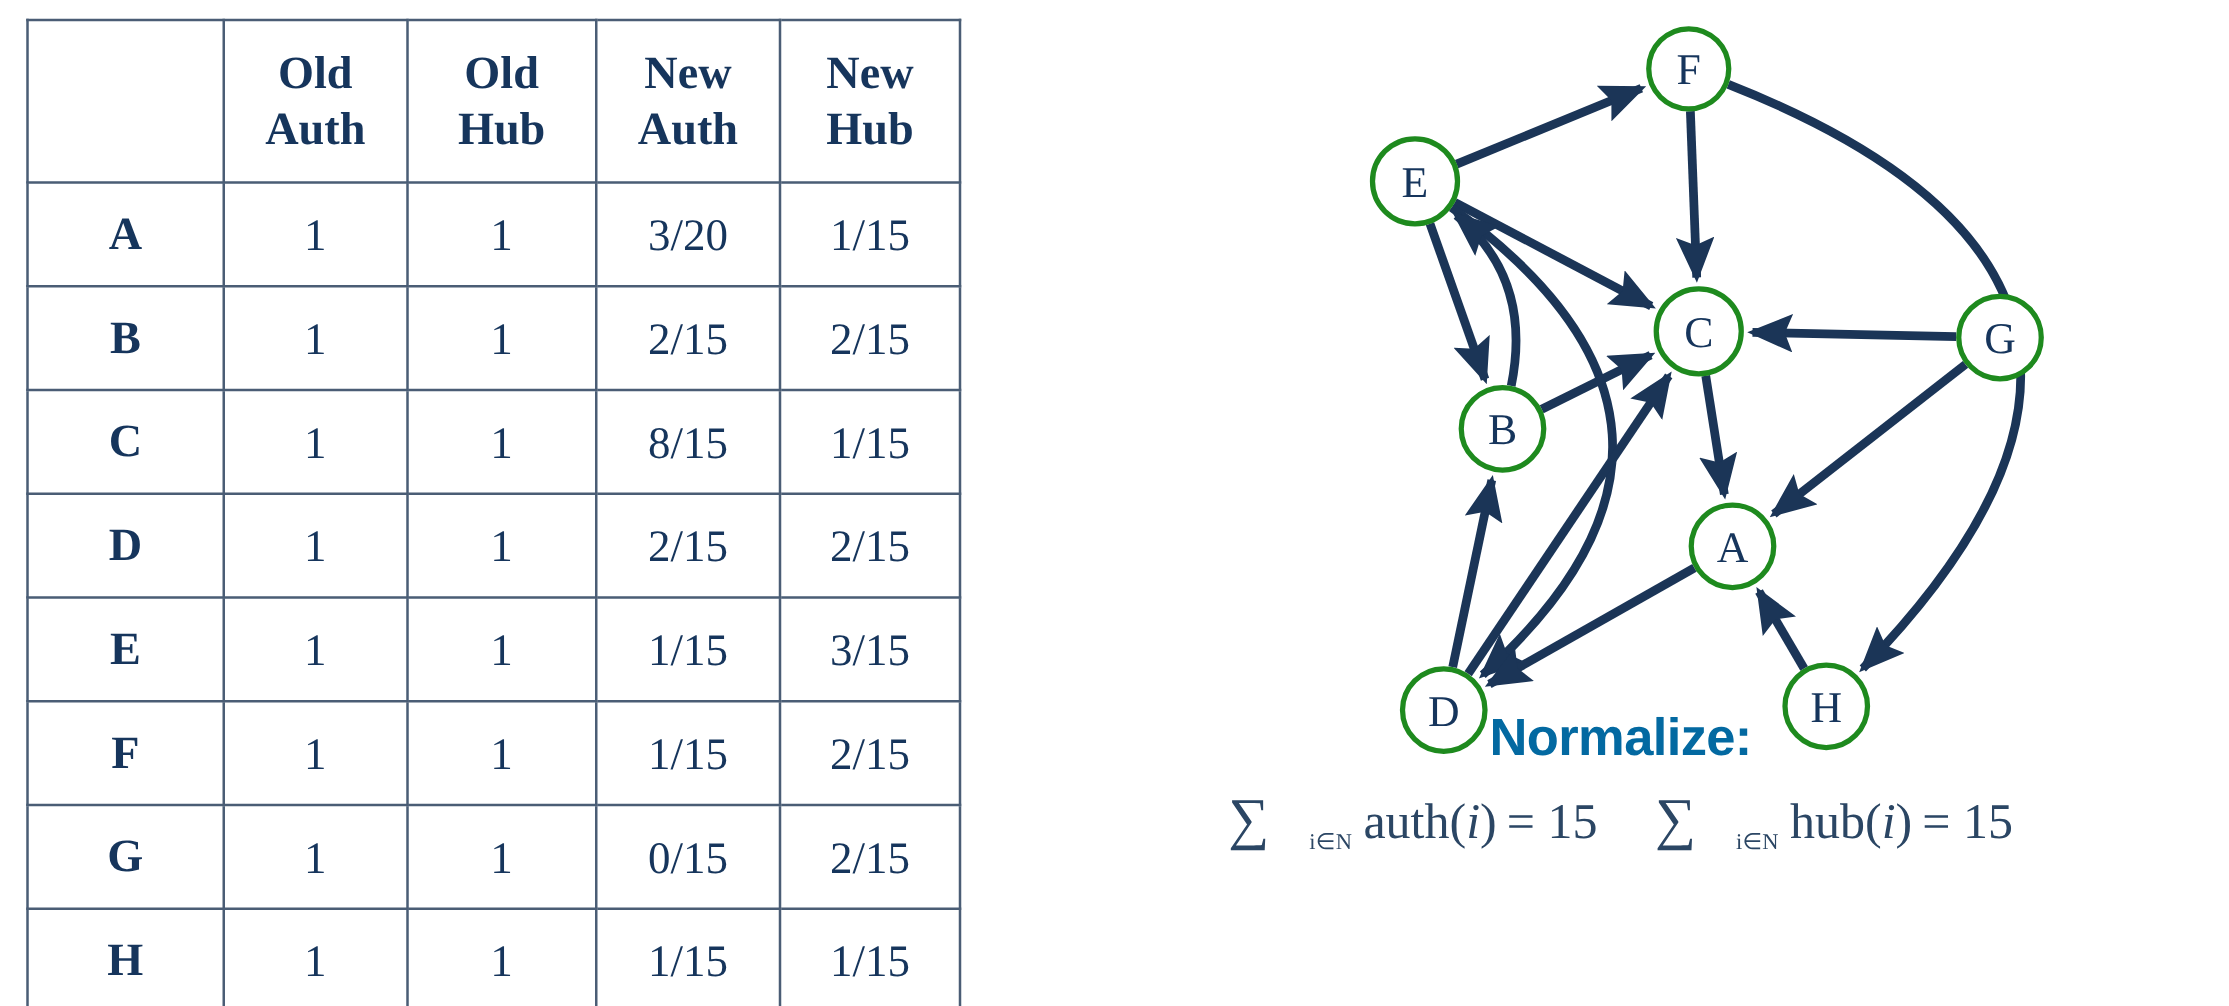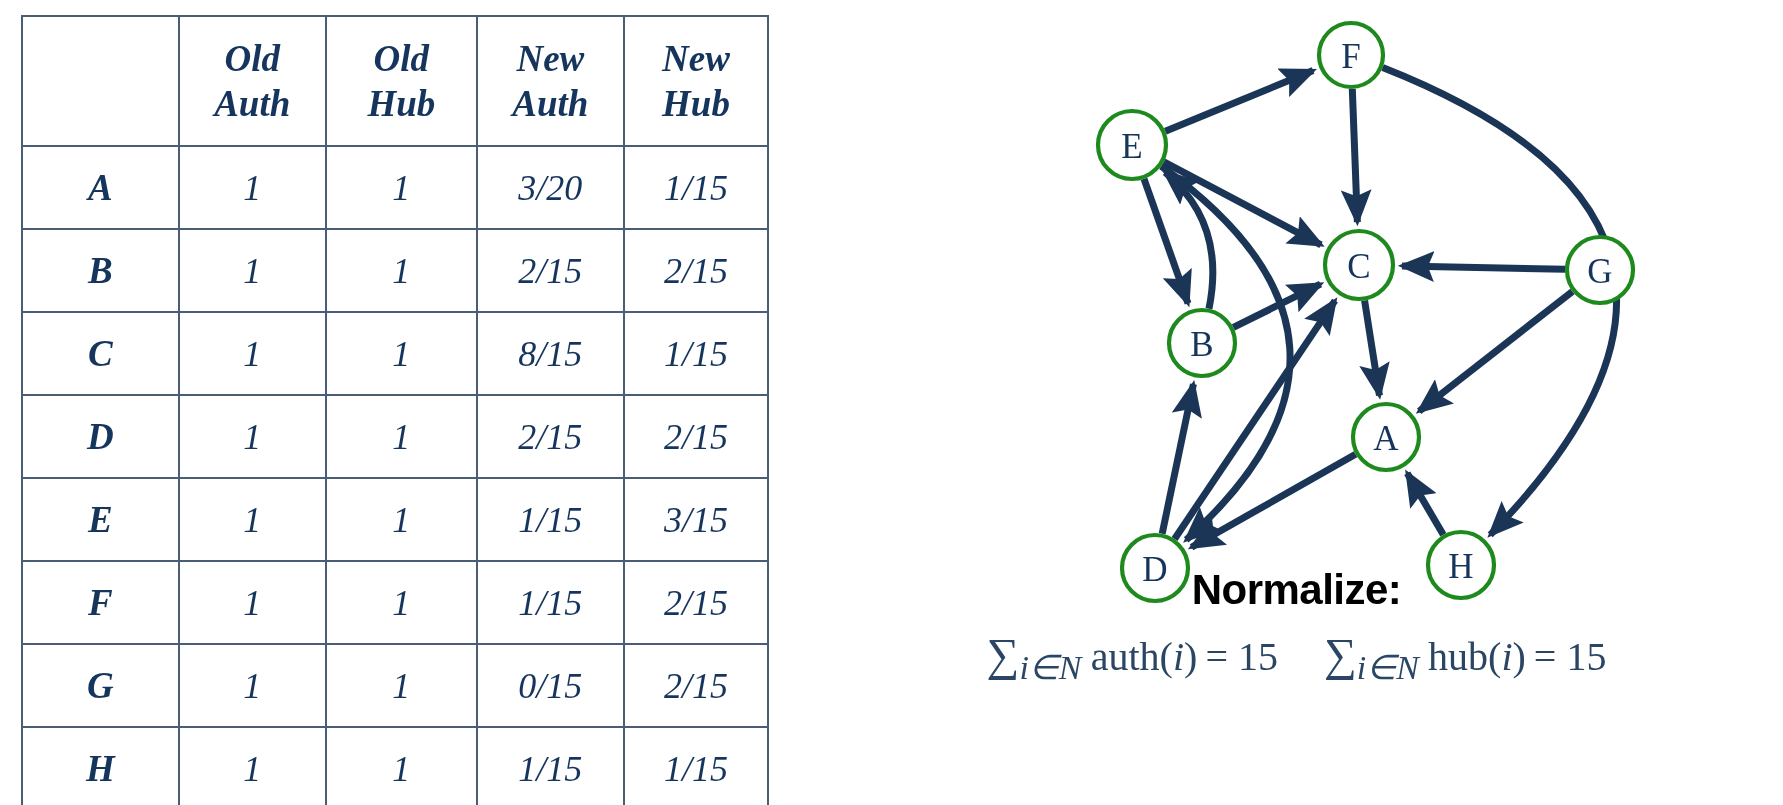--- a/index.html
+++ b/index.html
@@ -15,21 +15,20 @@
     font-family: "Liberation Serif", serif;
   }
 
   
   #table-panel {
     position: absolute;
     left: 21px;
     top: 15px;
     width: 748px;
     height: 775px;
-    font-style: italic;
   }
   table.hits-table {
     width: 748px;
     height: 775px;
     border-collapse: collapse;
     table-layout: fixed;
   }
   table.hits-table th,
   table.hits-table td {
     border: 2px solid #4a5d75;
@@ -98,21 +97,21 @@
   
   #normalize-title {
     position: absolute;
     left: 0;
     top: 566px;
     width: 973px;
     text-align: center;
     font-family: "Liberation Sans", sans-serif;
     font-weight: bold;
     font-size: 42px;
-    color: #000000;
+    color: #0369a1;
     letter-spacing: -0.5px;
   }
   #formula-row {
     position: absolute;
     left: 0;
     top: 628px;
     width: 973px;
     display: flex;
     justify-content: center;
     align-items: baseline;
@@ -124,25 +123,25 @@
     font-size: 40px;
     white-space: nowrap;
     display: inline-flex;
     align-items: baseline;
   }
   .sigma {
     font-size: 46px;
     font-style: normal;
   }
   .sub-idx {
-    font-size: 34px;
-    font-style: italic;
+    font-size: 18px;
     position: relative;
     top: 9px;
     letter-spacing: 0.2px;
+    margin-left: 32px;
   }
   .fn-name {
     font-style: normal;
     margin-left: 9px;
   }
   .italic-i { font-style: italic; }
   .eqpart { margin-left: 8px; }
 </style>
 </head>
 <body>

